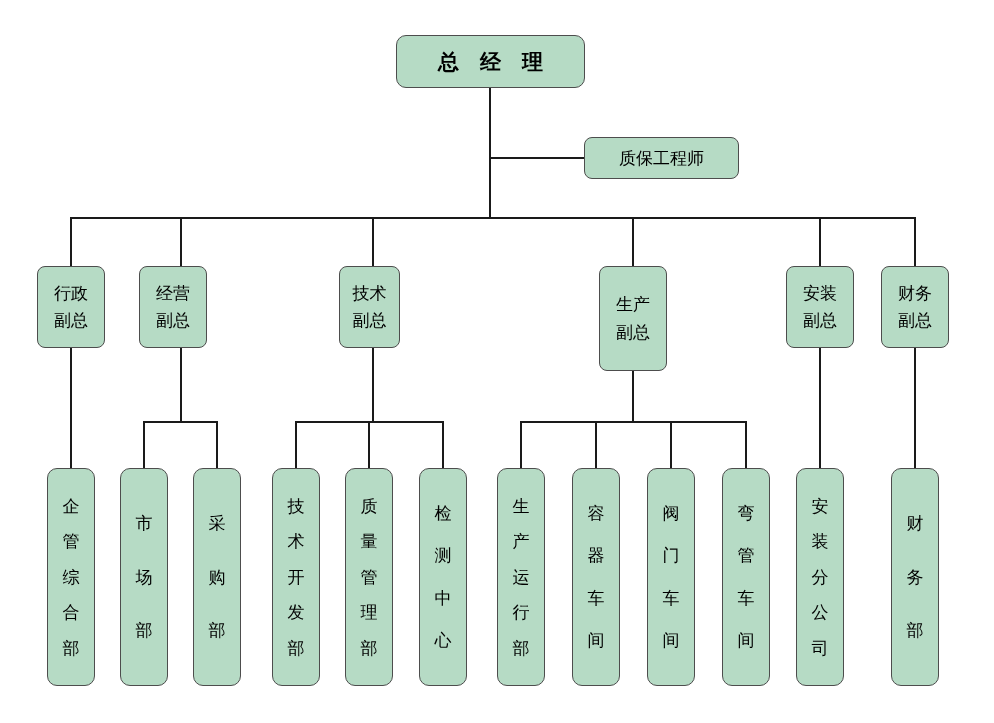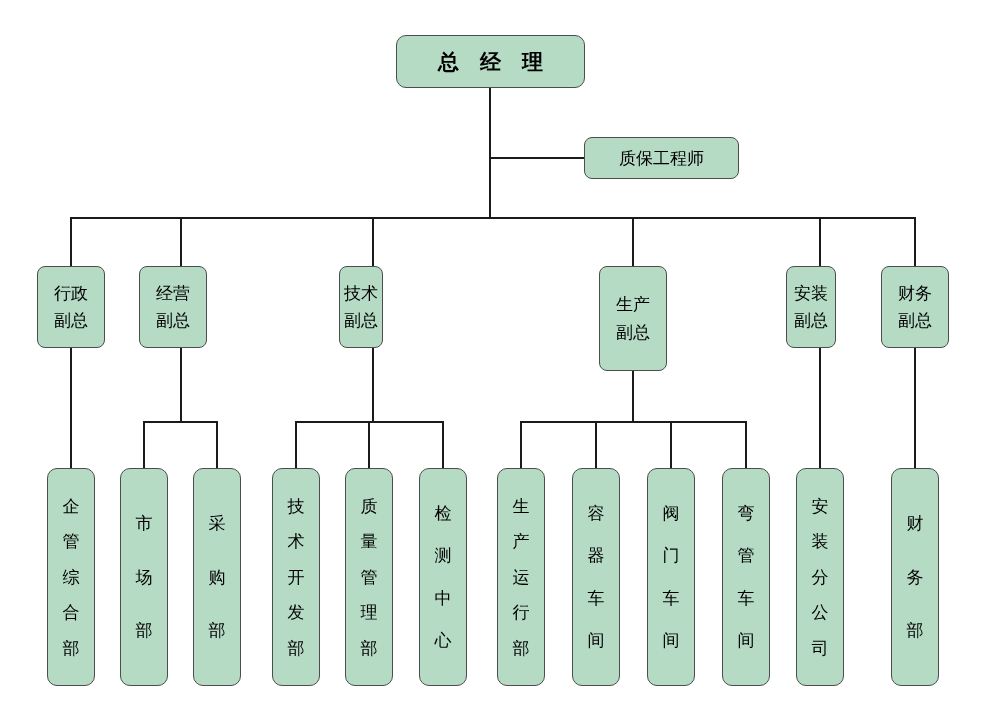--- a/index.html
+++ b/index.html
@@ -59,25 +59,25 @@
   <div class="line" style="left:914px;top:348px;width:2px;height:120px"></div>
 
   <div class="box root-box" style="left:396px;top:35px;width:189px;height:53px">总　经　理</div>
 
   <div class="box staff-box" style="left:584px;top:137px;width:155px;height:42px">质保工程师</div>
 
   <div class="box l2-box" style="left:37px;top:266px;width:68px;height:82px">行政
 副总</div>
   <div class="box l2-box" style="left:139px;top:266px;width:68px;height:82px">经营
 副总</div>
-  <div class="box l2-box" style="left:339px;top:266px;width:44px;height:82px">技术
+  <div class="box l2-box" style="left:339px;top:266px;width:61px;height:82px">技术
 副总</div>
   <div class="box l2-box" style="left:599px;top:266px;width:68px;height:105px">生产
 副总</div>
-  <div class="box l2-box" style="left:786px;top:266px;width:50px;height:82px">安装
+  <div class="box l2-box" style="left:786px;top:266px;width:68px;height:82px">安装
 副总</div>
   <div class="box l2-box" style="left:881px;top:266px;width:68px;height:82px">财务
 副总</div>
 
   <div class="box vbox" style="left:47px;top:468px;width:48px;height:218px">
       <span>企</span>
       <span>管</span>
       <span>综</span>
       <span>合</span>
       <span>部</span>

